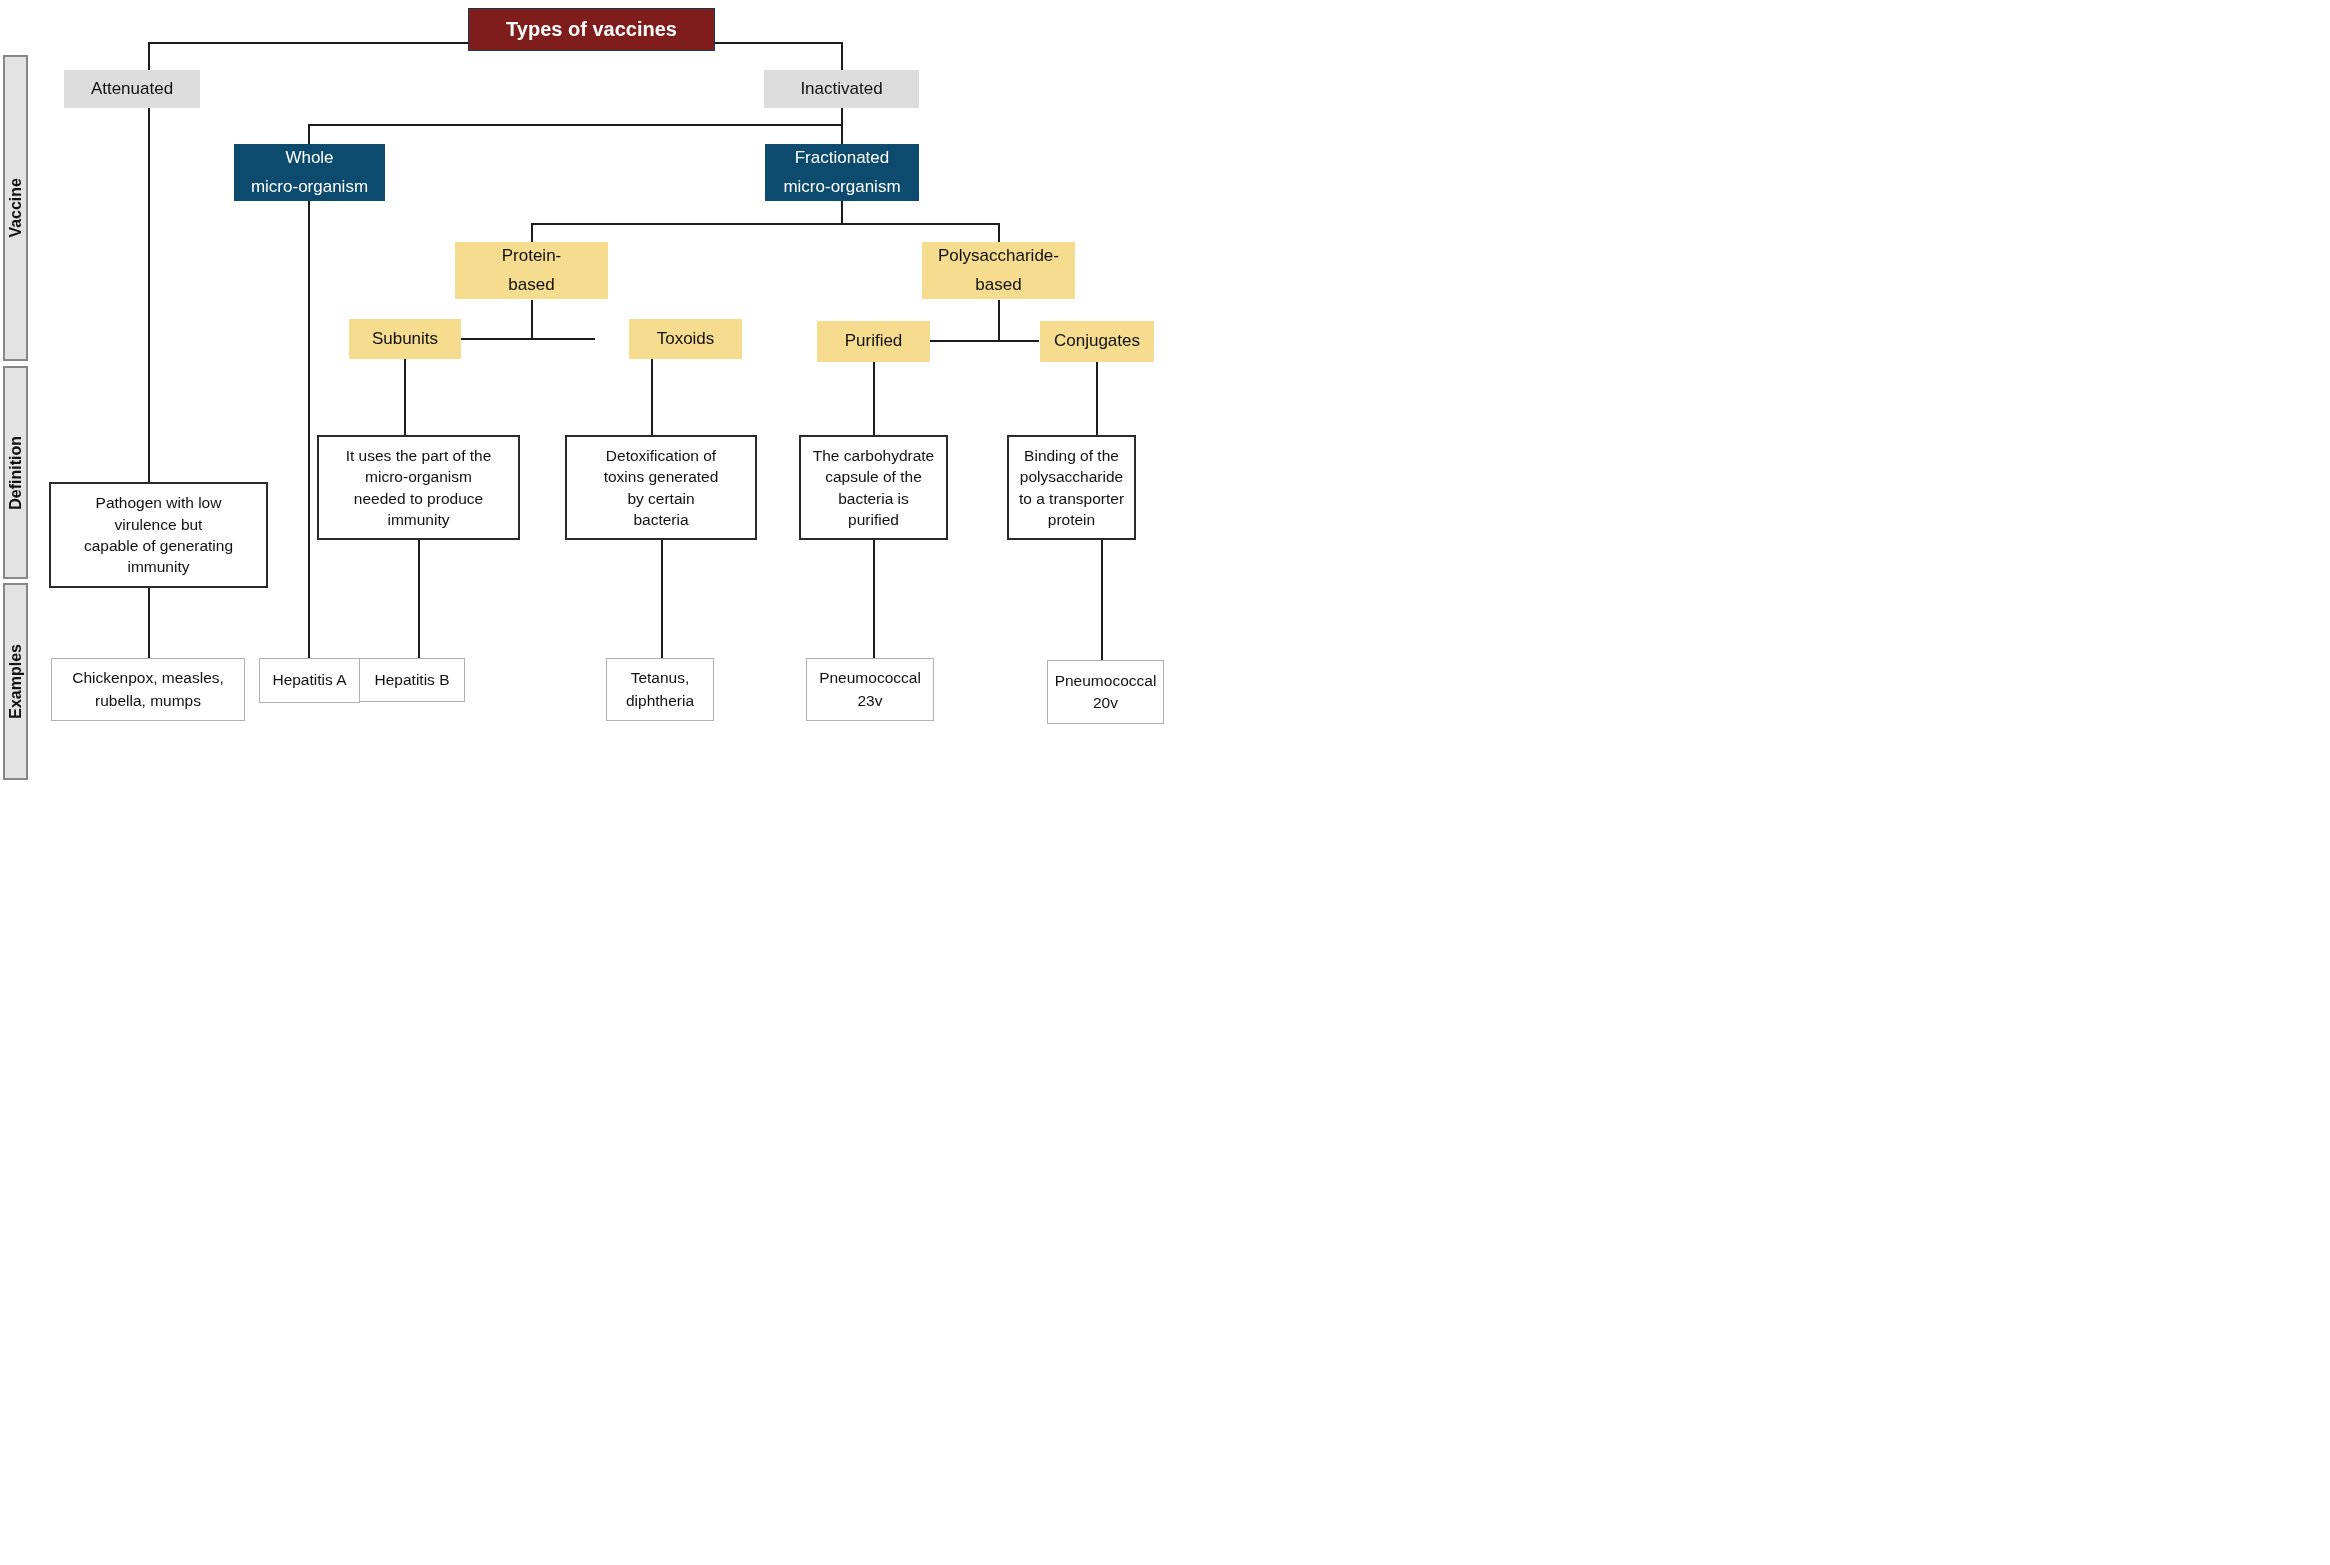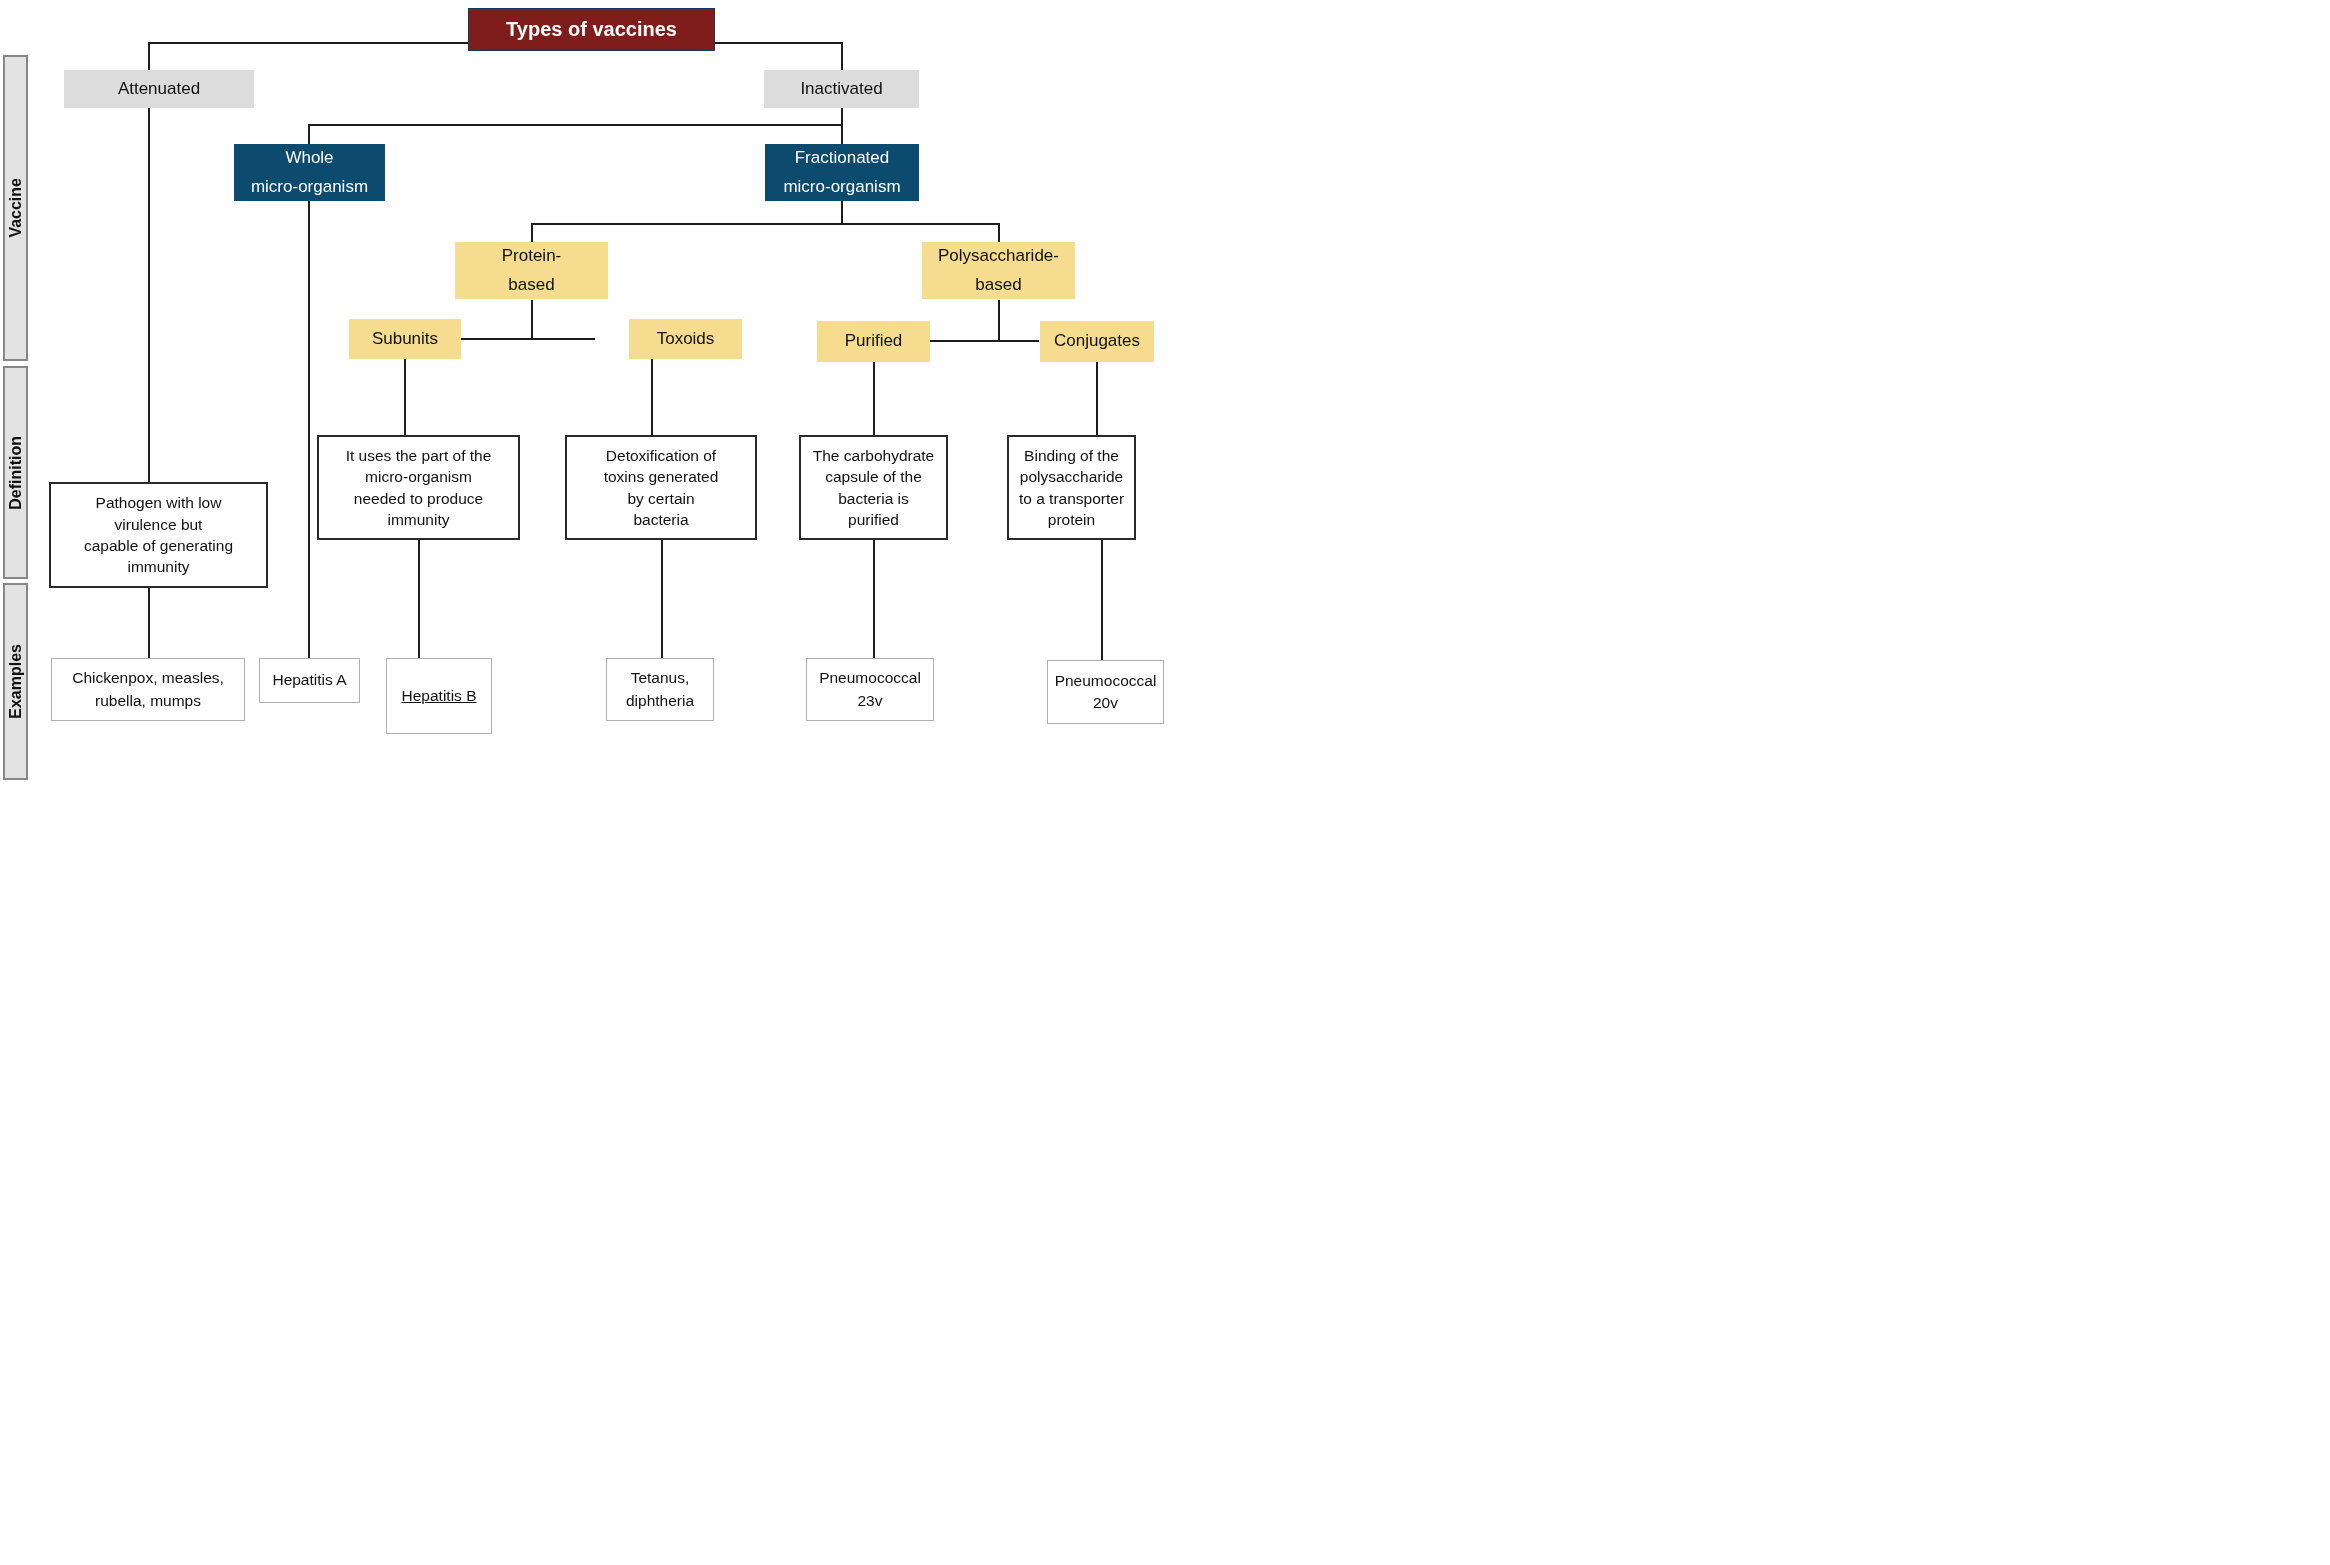--- a/index.html
+++ b/index.html
@@ -22,40 +22,40 @@
   .defbox{background:#ffffff;border:2px solid #2a2a2a;font-size:15.5px;line-height:1.38;}
   .exbox{background:#ffffff;border:1.4px solid #b0b0b0;font-size:15.5px;line-height:1.45;}
 
   .side{position:absolute;left:3.4px;width:25px;background:#e3e3e3;border:2px solid #878787;
         box-sizing:border-box;display:flex;align-items:center;justify-content:center;}
   .side span{writing-mode:vertical-rl;transform:rotate(180deg);font-weight:bold;font-size:16px;
         white-space:nowrap;}
 
   
   #title{left:468px;top:8px;width:247px;height:43px;}
-  #attenuated{left:64px;top:70px;width:190px;height:38px;}
+  #attenuated{left:64px;top:70px;width:136px;height:38px;}
   #inactivated{left:764px;top:70px;width:155px;height:38px;}
   #whole{left:234px;top:144px;width:151px;height:57px;}
   #fractionated{left:765px;top:144px;width:154px;height:57px;}
   #protein{left:455px;top:242px;width:153px;height:57px;}
   #polysaccharide{left:922px;top:242px;width:153px;height:57px;}
   #subunits{left:349px;top:319px;width:112px;height:40px;}
   #toxoids{left:629px;top:319px;width:113px;height:40px;}
   #purified{left:817px;top:321px;width:113px;height:41px;}
   #conjugates{left:1040px;top:321px;width:114px;height:41px;}
 
   #def-attenuated{left:49px;top:482px;width:219px;height:106px;}
   #def-subunits{left:317px;top:435px;width:203px;height:105px;}
   #def-toxoids{left:565px;top:435px;width:192px;height:105px;}
   #def-purified{left:799px;top:435px;width:149px;height:105px;}
   #def-conjugates{left:1007px;top:435px;width:129px;height:105px;}
 
   #ex-attenuated{left:51px;top:658px;width:194px;height:63px;}
   #ex-whole{left:259px;top:658px;width:101px;height:45px;}
-  #ex-subunits{left:386px;top:658px;width:106px;height:76px;text-decoration:underline;}
+  #ex-subunits{left:359px;top:658px;width:106px;height:44px;}
   #ex-toxoids{left:606px;top:658px;width:108px;height:63px;}
   #ex-purified{left:806px;top:658px;width:128px;height:63px;}
   #ex-conjugates{left:1047px;top:660px;width:117px;height:64px;}
 
   #side-vaccine{top:55px;height:306px;}
   #side-definition{top:366px;height:213px;}
   #side-examples{top:583px;height:197px;}
 
   
   #h-top{left:149px;top:42px;width:693px;}

